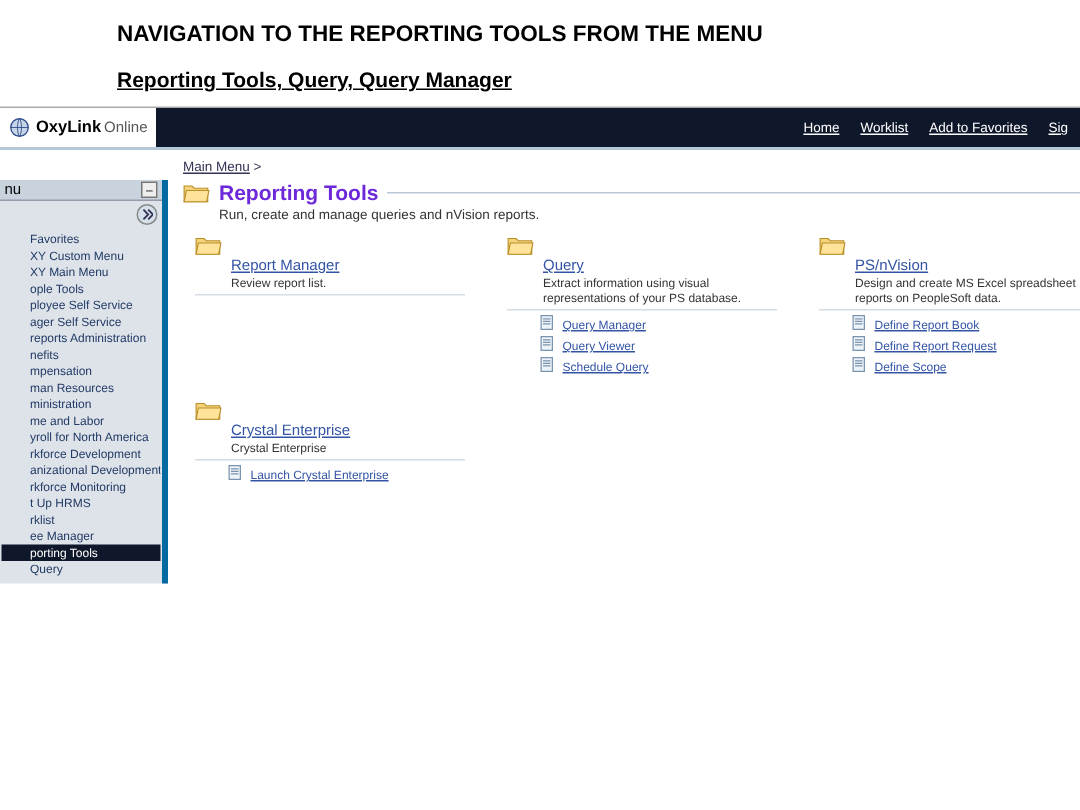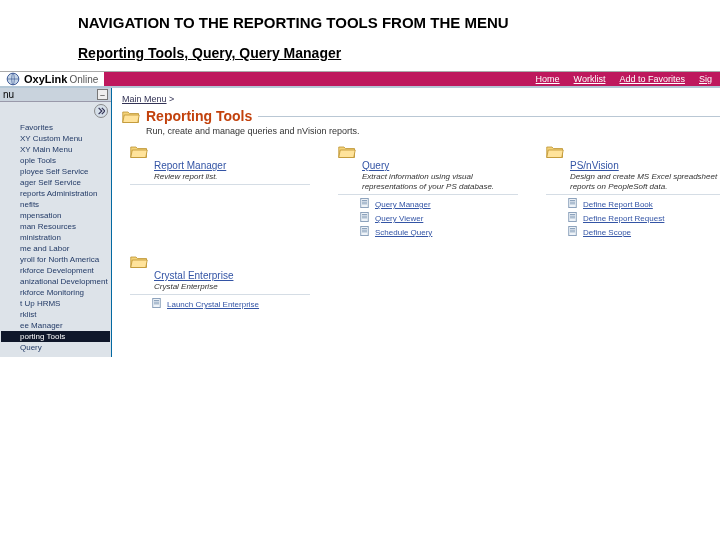--- a/index.html
+++ b/index.html
@@ -1,50 +1,50 @@
 <!DOCTYPE html>
 <html><head>
 <meta charset="utf-8">
 <style>
   * { box-sizing: border-box; margin: 0; padding: 0; }
   body { font-family: Arial, Helvetica, sans-serif; font-size: 10px; background: #fff; color: #000; width: 720px; height: 540px; overflow: hidden; }
   .doc-header { padding: 14px 0 10px 78px; }
   .doc-title { font-size: 15px; font-weight: bold; }
   .doc-breadcrumb { margin-top: 14px; font-size: 14px; font-weight: bold; text-decoration: underline; }
   .app { border-top: 1px solid #aaa; }
-  .topbar { display: flex; align-items: stretch; height: 14px; }
+  .topbar { display: flex; align-items: stretch; height: 26px; }
   .brand { display: flex; align-items: center; gap: 4px; padding: 0 6px; background: #fff; }
   .brand svg { width: 14px; height: 14px; }
   .brand-text { font-size: 11px; }
   .brand-sub { font-size: 10px; color: #555; margin-left: 2px; }
-  .nav-strip { flex: 1; background: #be185d; display: flex; align-items: center; justify-content: flex-end; padding-right: 8px; gap: 14px; color: #fff; font-size: 9px; }
+  .nav-strip { flex: 1; background: #0f172a; display: flex; align-items: center; justify-content: flex-end; padding-right: 8px; gap: 14px; color: #fff; font-size: 9px; }
   .nav-strip a { color: #fff; text-decoration: underline; cursor: pointer; }
   .divider-under { height: 2px; background: #b3c7d6; }
   .layout { display: flex; }
-  .sidebar { width: 112px; background: #dde3e9; border-right: 1px solid #0369a1; position: relative; }
+  .sidebar { width: 112px; background: #dde3e9; border-right: 4px solid #0369a1; position: relative; margin-top: 20px; }
   .sb-header { display:flex; align-items:center; justify-content:space-between; background:#c9d3dd; border-bottom:1px solid #99a; padding:1px 3px; }
   .sb-header .hbtn { width:11px; height:11px; border:1px solid #777; background:#eee; display:flex; align-items:center; justify-content:center; font-size:8px; cursor:pointer; }
   .sb-ctrl { display:flex; justify-content:flex-end; padding:2px 3px; }
   .sb-ctrl .rnd { width:14px; height:14px; border-radius:50%; border:1px solid #888; background:#d6e0ea; display:flex; align-items:center; justify-content:center; font-size:8px; cursor:pointer; color:#335; }
   .menu { padding: 2px 1px 4px 1px; }
   .menu li { list-style: none; font-size: 8px; line-height: 11px; color: #223a66; padding: 0 19px; white-space: nowrap; overflow: hidden; cursor: pointer; }
   .menu li.selected { background:#0f172a; color:#fff; }
   .content { flex:1; padding: 6px 6px 6px 10px; }
   .crumb { font-size: 9px; color:#335; margin-bottom:4px; }
   .crumb a { color:#335; text-decoration:underline; }
   .page-head { display:flex; align-items:center; gap:6px; margin:4px 0 2px 0; }
-  .page-head .title { font-size:14px; font-weight:bold; color:#c2410c; }
+  .page-head .title { font-size:14px; font-weight:bold; color:#6d28d9; }
   .page-head .rule { flex:1; height:1px; background:#b9c7d4; }
   .page-desc { font-size:9px; color:#333; margin: 2px 0 8px 24px; }
   .folder-grid { display:flex; gap:28px; margin-left:8px; margin-bottom:14px; }
   .folder-card { width: 180px; }
   .folder-top { display:flex; gap:6px; align-items:flex-start; border-bottom:1px solid #d5dde5; padding-bottom:2px; }
   .folder-top .meta { flex:1;margin-top:16px; }
   .folder-name { font-size:10px; color:#3354a5; text-decoration:underline; cursor:pointer; }
-  .folder-desc { font-size:8px; color:#333; line-height:10px; margin-top:1px;font-style:italic; }
+  .folder-desc { font-size:8px; color:#333; line-height:10px; margin-top:1px; }
   .link-list { margin: 3px 0 0 22px; }
   .link-list li { list-style:none; display:flex; align-items:center; gap:6px; font-size:8px; line-height:12px; }
   .link-list a { color:#3354a5; text-decoration:underline; cursor:pointer; }
   .file-ico { width:9px; height:10px; display:inline-block; }
   .folder-ico { width:18px; height:15px; }
 </style>
 </head>
 <body>
 
 <div class="doc-header">

